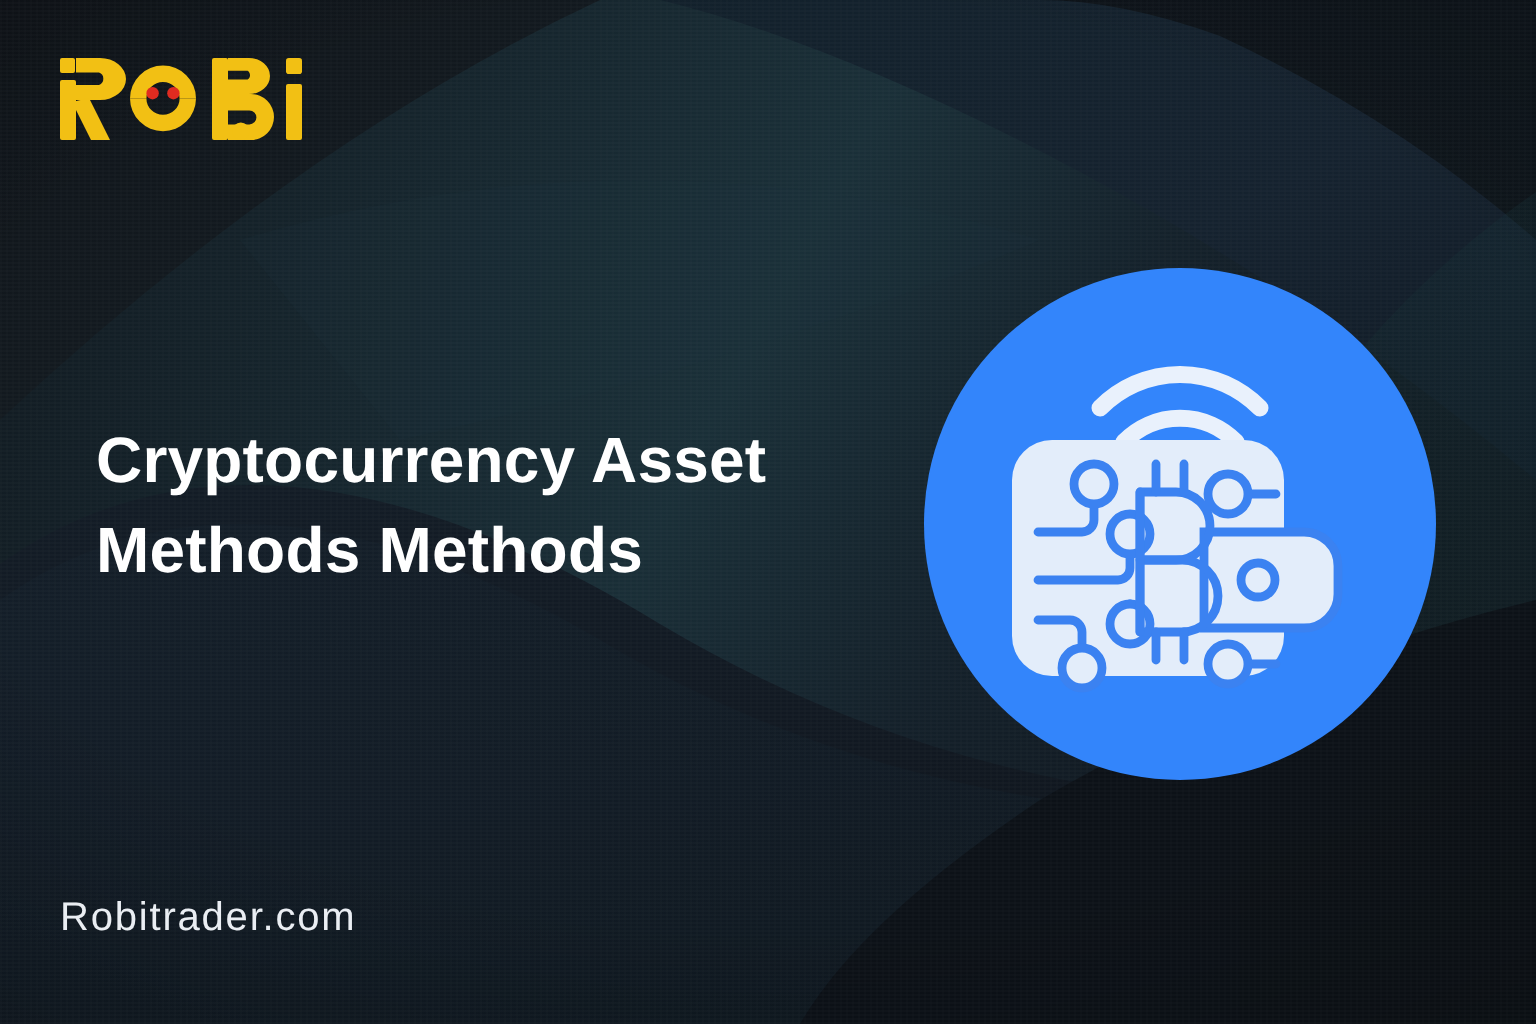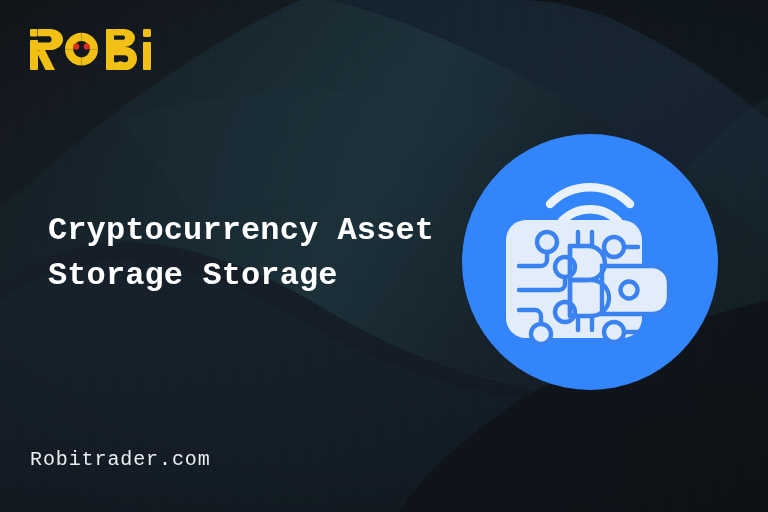--- a/index.html
+++ b/index.html
@@ -6,21 +6,21 @@
     margin: 0;
     padding: 0;
     background: #0d1117;
   }
   #banner {
     position: relative;
     width: 768px;
     height: 512px;
     overflow: hidden;
     background: #14532d;
-    font-family: Liberation Mono, monospace;
+    font-family: Liberation Sans, sans-serif;
     -webkit-font-smoothing: antialiased;
   }
   
   .bg-base {
     position: absolute;
     inset: 0;
     background:
       radial-gradient(120% 95% at 34% 22%, #1d343d 0%, #16262e 30%, #121a21 58%, #0e1319 80%, #0c1015 100%);
   }
   .bg-tint {
@@ -192,21 +192,21 @@
         <g>
           <rect x="115" y="3" width="8" height="8" rx="1.4"></rect>
           <rect x="115" y="16" width="8" height="28" rx="1"></rect>
         </g>
       </g>
     </svg>
   </div>
 
   <h1 class="headline">
     <span class="ln">Cryptocurrency Asset</span>
-    <span class="ln">Storage Storage</span>
+    <span class="ln">Methods Methods</span>
   </h1>
 
   <p class="site-url">Robitrader.com</p>
 
   <div class="hero-icon">
     <svg viewBox="0 0 256 256" aria-hidden="true">
 
       <circle cx="128" cy="128" r="128" fill="#3385FB"></circle>
 
       <g fill="none" stroke="#E9F1FC" stroke-linecap="round">

